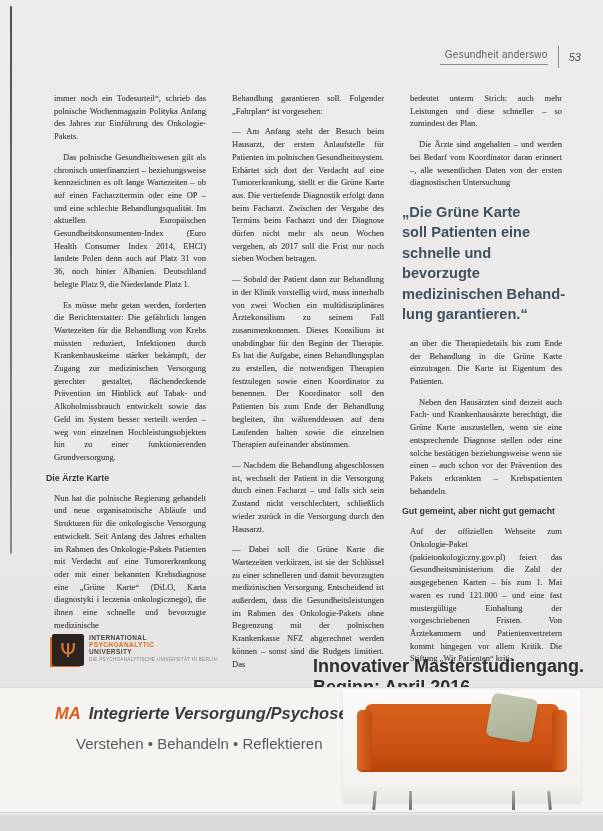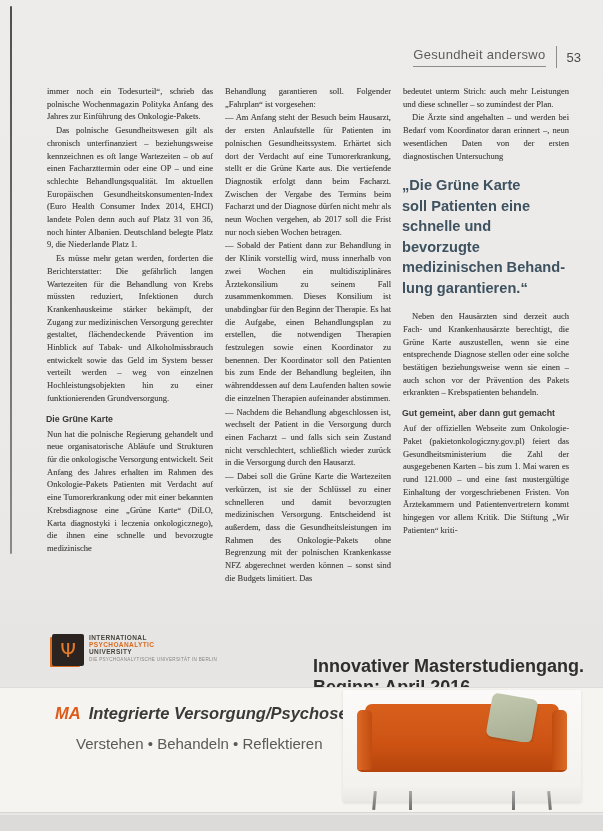--- a/index.html
+++ b/index.html
@@ -19,36 +19,36 @@
     background:linear-gradient(180deg,#4f4f4d,#8a8a88);
     border-radius:1px;
   }
   
   .page-header{
     position:absolute;top:46px;right:16px;
     display:flex;align-items:center;gap:10px;
     font-family:"Liberation Sans",sans-serif;
   }
   .section-label{
-    font-size:13px;color:#5c5c5a;letter-spacing:.3px;
+    font-size:10px;color:#5c5c5a;letter-spacing:.3px;
     padding-bottom:4px;border-bottom:1px solid #8c8c8a;
     min-width:108px;text-align:right;
   }
   .header-divider{width:1px;height:22px;background:#8c8c8a;}
-  .page-number{font-size:13px;color:#4c4c4a;padding-right:6px;}
+  .page-number{font-size:11px;color:#4c4c4a;padding-right:6px;font-style:italic;}
   
   .columns{position:absolute;left:46px;top:84px;width:524px;height:540px;}
   .col{position:absolute;top:0;width:168px;
     font-size:8.5px;line-height:12.7px;text-align:justify;
     color:#4b4b49;text-shadow:0 0 .6px #8a8a88;
   }
   .col-1{left:0;}
   .col-2{left:178px;}
   .col-3{left:356px;}
-  .col p{margin:1px;}
+  .col p{margin:8px;}
   .col p.indent{text-indent:9px;}
   .subhead{
     font-family:"Liberation Sans",sans-serif;font-weight:bold;
     font-size:8.8px;color:#39393"7";
     color:#3a3a38;margin:9px 0 3px;line-height:11px;text-align:left;
     text-shadow:none;
   }
   .pull-quote{
     font-family:"Liberation Sans",sans-serif;font-weight:bold;
     font-size:14.6px;line-height:20.5px;color:#3e5260;
@@ -144,42 +144,43 @@
     <span class="header-divider"></span>
     <span class="page-number">53</span>
   </div>
 
   <div class="columns">
 
     <div class="col col-1">
       <p>immer noch ein Todesurteil“, schrieb das polnische Wochenmagazin Polityka Anfang des Jahres zur Einführung des Onkologie-Pakets.</p>
       <p class="indent">Das polnische Gesundheitswesen gilt als chronisch unterfinanziert – beziehungsweise kennzeichnen es oft lange Wartezeiten – ob auf einen Facharzttermin oder eine OP – und eine schlechte Behandlungsqualität. Im aktuellen Europäischen Gesundheitskonsumenten-Index (Euro Health Consumer Index 2014, EHCI) landete Polen denn auch auf Platz 31 von 36, noch hinter Albanien. Deutschland belegte Platz 9, die Niederlande Platz 1.</p>
       <p class="indent">Es müsse mehr getan werden, forderten die Berichterstatter: Die gefährlich langen Wartezeiten für die Behandlung von Krebs müssten reduziert, Infektionen durch Krankenhauskeime stärker bekämpft, der Zugang zur medizinischen Versorgung gerechter gestaltet, flächendeckende Prävention im Hinblick auf Tabak- und Alkoholmissbrauch entwickelt sowie das Geld im System besser verteilt werden – weg von einzelnen Hochleistungsobjekten hin zu einer funktionierenden Grundversorgung.</p>
-      <h3 class="subhead">Die Grüne Karte</h3>
+      <h3 class="subhead">Die Ärzte Karte</h3>
       <p>Nun hat die polnische Regierung gehandelt und neue organisatorische Abläufe und Strukturen für die onkologische Versorgung entwickelt. Seit Anfang des Jahres erhalten im Rahmen des Onkologie-Pakets Patienten mit Verdacht auf eine Tumorerkrankung oder mit einer bekannten Krebsdiagnose eine „Grüne Karte“ (DiLO, Karta diagnostyki i leczenia onkologicznego), die ihnen eine schnelle und bevorzugte medizinische</p>
     </div>
 
     <div class="col col-2">
       <p>Behandlung garantieren soll. Folgender „Fahrplan“ ist vorgesehen:</p>
       <p>— Am Anfang steht der Besuch beim Hausarzt, der ersten Anlaufstelle für Patienten im polnischen Gesundheitssystem. Erhärtet sich dort der Verdacht auf eine Tumorerkrankung, stellt er die Grüne Karte aus. Die vertiefende Diagnostik erfolgt dann beim Facharzt. Zwischen der Vergabe des Termins beim Facharzt und der Diagnose dürfen nicht mehr als neun Wochen vergehen, ab 2017 soll die Frist nur noch sieben Wochen betragen.</p>
       <p>— Sobald der Patient dann zur Behandlung in der Klinik vorstellig wird, muss innerhalb von zwei Wochen ein multidisziplinäres Ärztekonsilium zu seinem Fall zusammenkommen. Dieses Konsilium ist unabdingbar für den Beginn der Therapie. Es hat die Aufgabe, einen Behandlungsplan zu erstellen, die notwendigen Therapien festzulegen sowie einen Koordinator zu benennen. Der Koordinator soll den Patienten bis zum Ende der Behandlung begleiten, ihn währenddessen auf dem Laufenden halten sowie die einzelnen Therapien aufeinander abstimmen.</p>
       <p>— Nachdem die Behandlung abgeschlossen ist, wechselt der Patient in die Versorgung durch einen Facharzt – und falls sich sein Zustand nicht verschlechtert, schließlich wieder zurück in die Versorgung durch den Hausarzt.</p>
       <p>— Dabei soll die Grüne Karte die Wartezeiten verkürzen, ist sie der Schlüssel zu einer schnelleren und damit bevorzugten medizinischen Versorgung. Entscheidend ist außerdem, dass die Gesundheitsleistungen im Rahmen des Onkologie-Pakets ohne Begrenzung mit der polnischen Krankenkasse NFZ abgerechnet werden können – sonst sind die Budgets limitiert. Das</p>
     </div>
 
     <div class="col col-3">
       <p>bedeutet unterm Strich: auch mehr Leistungen und diese schneller – so zumindest der Plan.</p>
-      <p class="indent">Die Ärzte sind angehalten – und werden bei Bedarf vom Koordinator daran erinnert –, neun wesentlichen Daten von der ersten diagnostischen Untersuchung</p>
+      <p class="indent">Die Ärzte sind angehalten – und werden bei Bedarf vom Koordinator daran erinnert –, alle wesentlichen Daten von der ersten diagnostischen Untersuchung</p>
       <div class="pull-quote">„Die Grüne Karte
 soll Patienten eine
 schnelle und bevorzugte
 medizinischen Behand-
 lung garantieren.“</div>
+      <p>an über die Therapiedetails bis zum Ende der Behandlung in die Grüne Karte einzutragen. Die Karte ist Eigentum des Patienten.</p>
       <p class="indent">Neben den Hausärzten sind derzeit auch Fach- und Krankenhausärzte berechtigt, die Grüne Karte auszustellen, wenn sie eine entsprechende Diagnose stellen oder eine solche bestätigen beziehungsweise wenn sie einen – auch schon vor der Prävention des Pakets erkrankten – Krebspatienten behandeln.</p>
-      <h3 class="subhead">Gut gemeint, aber dann gut gemacht</h3>
+      <h3 class="subhead">Gut gemeint, aber nicht gut gemacht</h3>
       <p>Auf der offiziellen Webseite zum Onkologie-Paket (pakietonkologiczny.gov.pl) feiert das Gesundheitsministerium die Zahl der ausgegebenen Karten – bis zum 1. Mai waren es rund 121.000 – und eine fast mustergültige Einhaltung der vorgeschriebenen Fristen. Von Ärztekammern und Patientenvertretern kommt hingegen vor allem Kritik. Die Stiftung „Wir Patienten“ kriti-</p>
     </div>
   </div>
 
   <div class="ad-zone">
 
     <div class="ipu-logo">
       <div class="logo-mark">Ψ</div>
       <div class="logo-text">
         <div class="l1">INTERNATIONAL</div>

